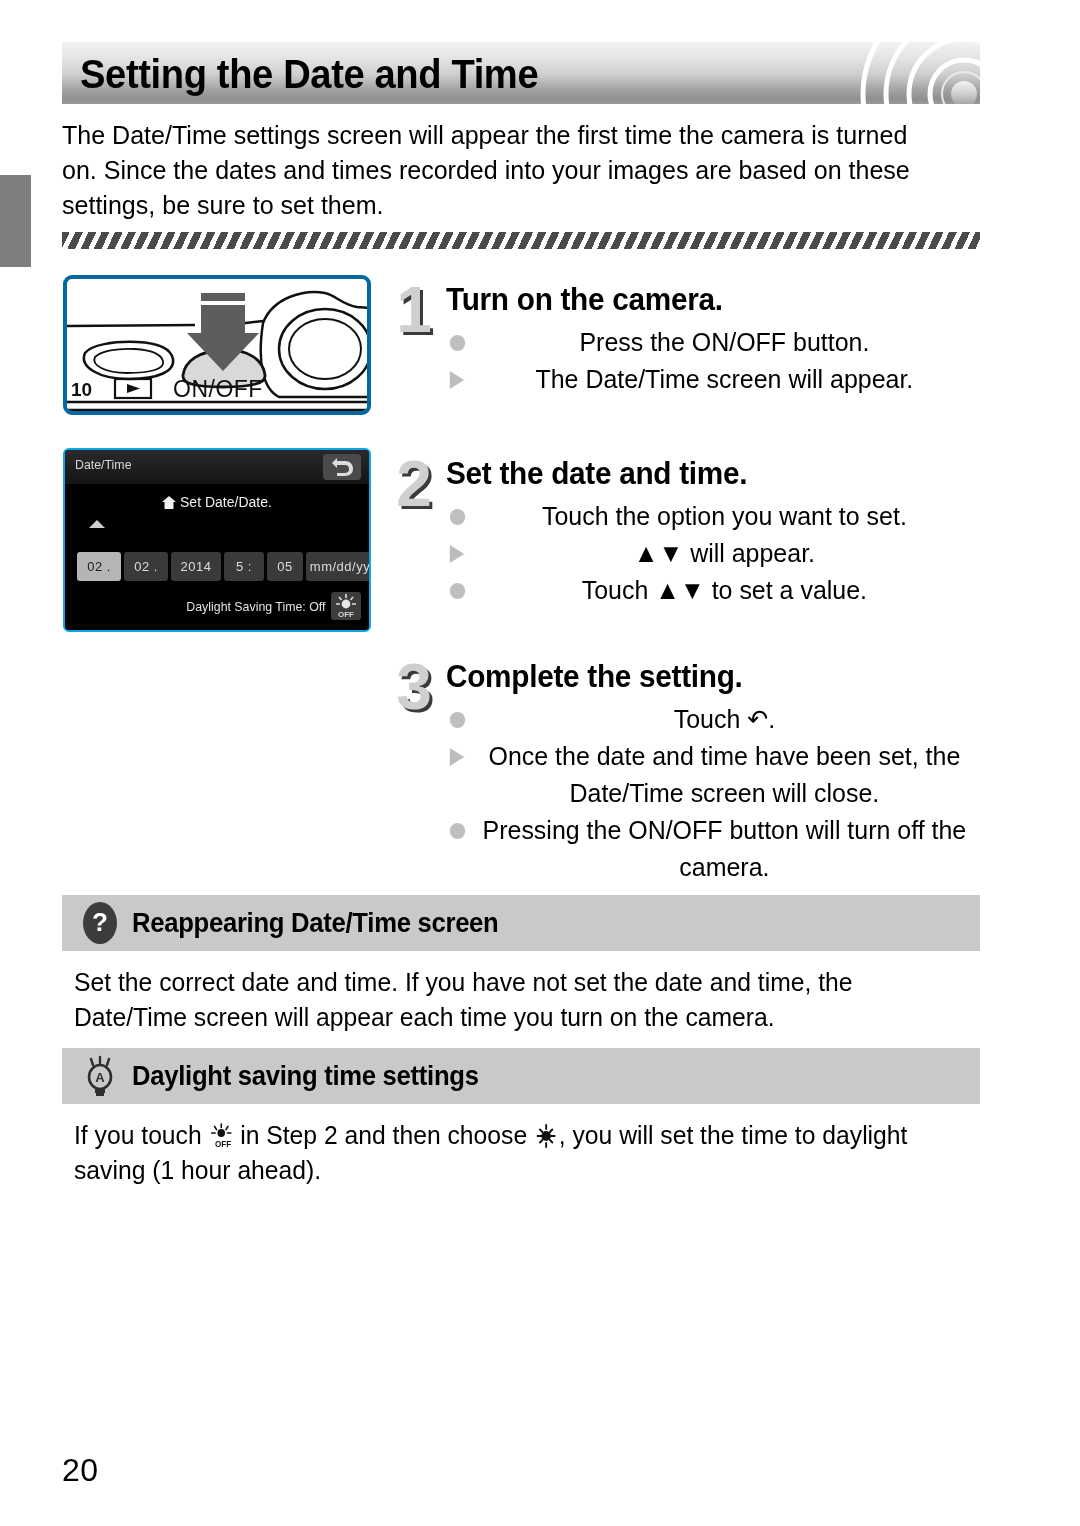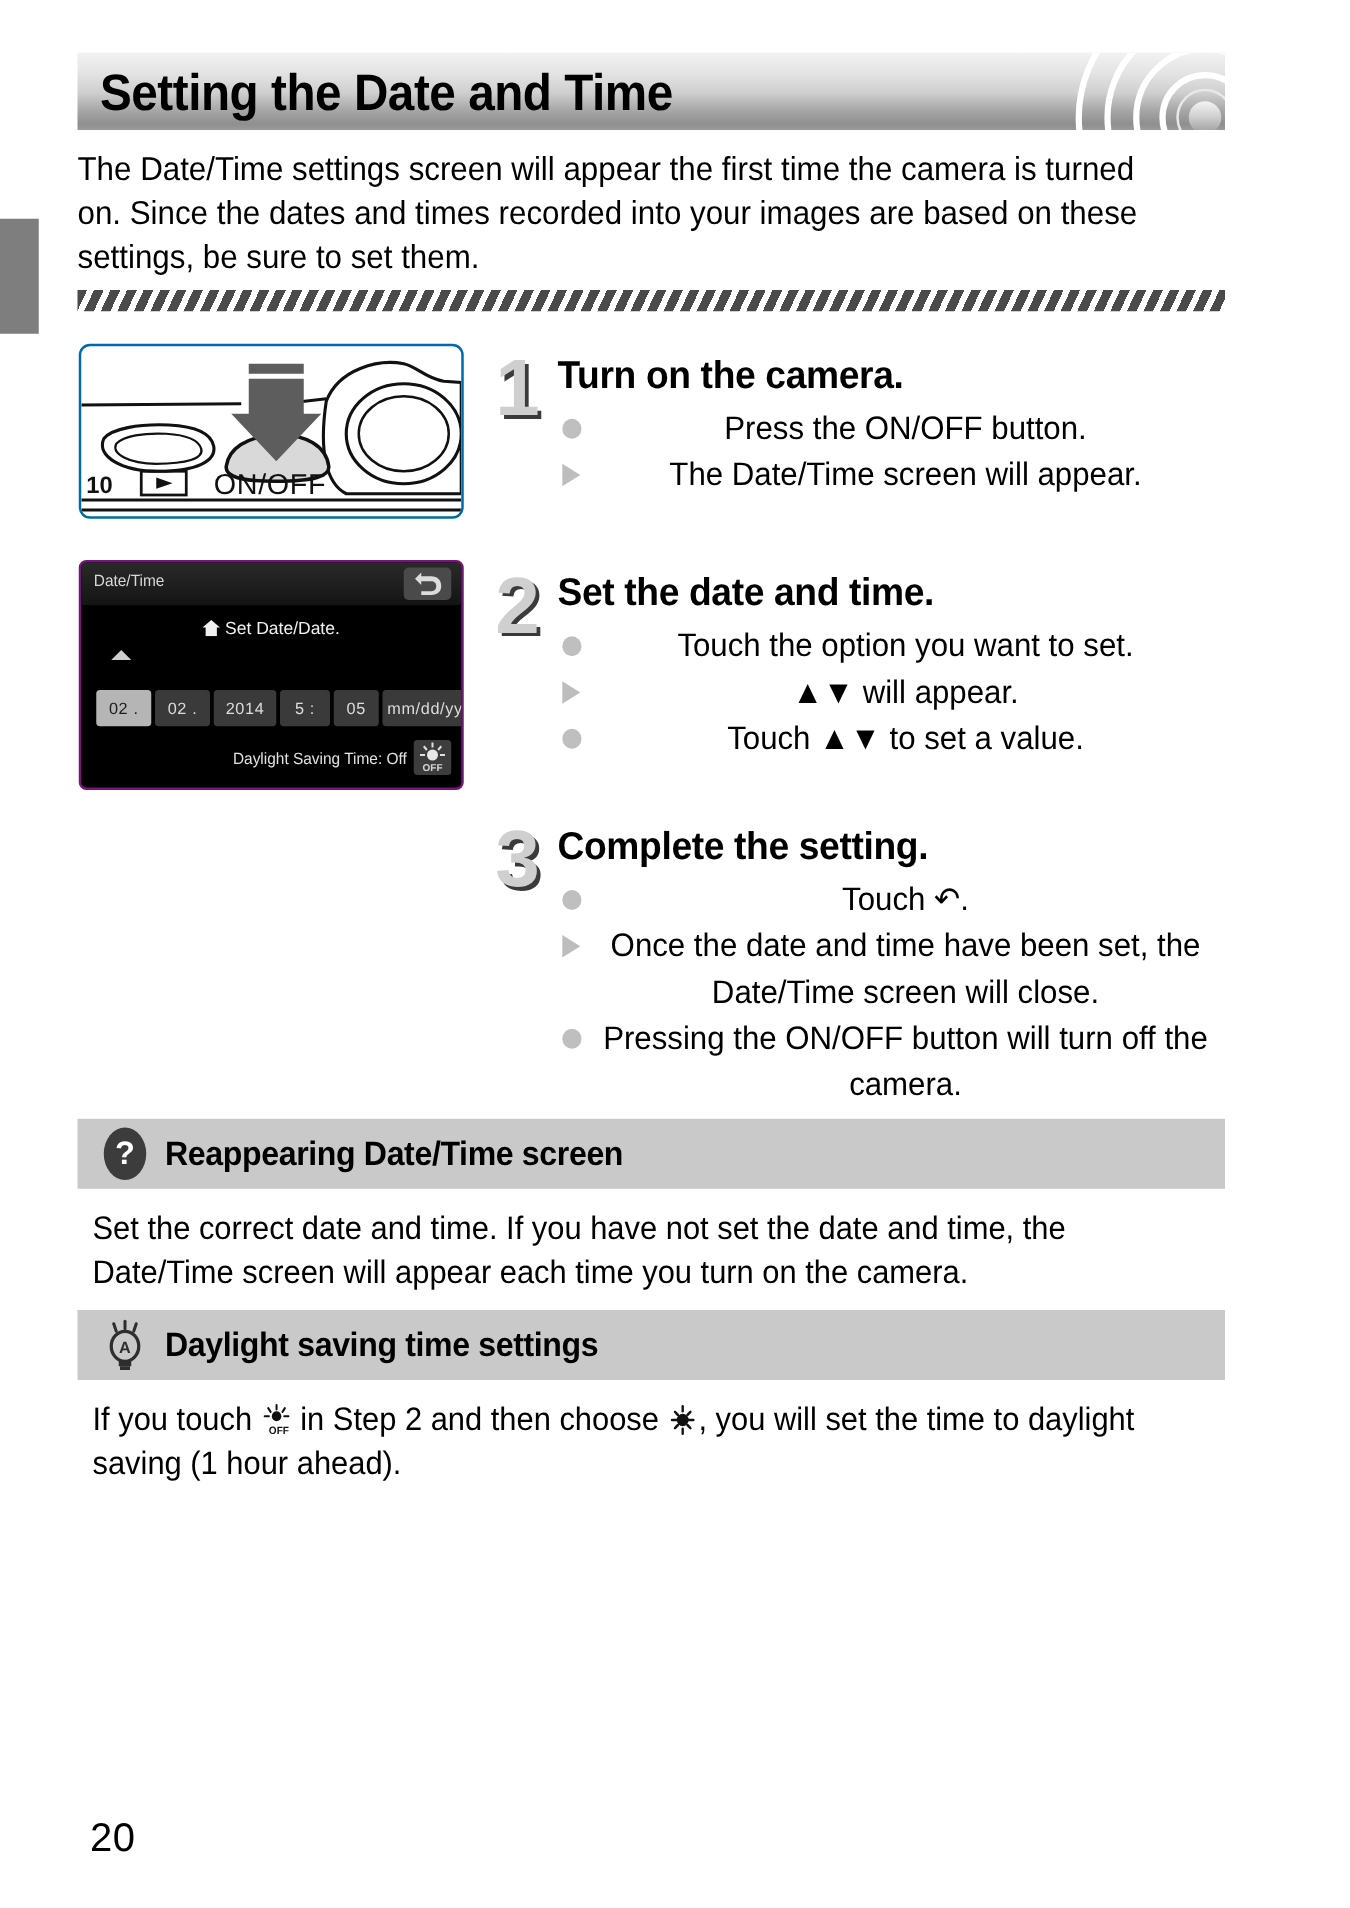--- a/index.html
+++ b/index.html
@@ -88,31 +88,31 @@
   
   .fig {
     position: absolute;
     box-sizing: border-box;
   }
   .fig-camera {
     left: 63px;
     top: 275px;
     width: 308px;
     height: 140px;
-    border: 2px solid #0369a1;
+    border: 4px solid #0369a1;
     border-radius: 9px;
     background: #fff;
     overflow: hidden;
   }
   .fig-lcd {
     left: 63px;
     top: 448px;
     width: 308px;
     height: 184px;
-    border: 2px solid #701a75;
+    border: 2px solid #0ea5e9;
     border-radius: 6px;
     background: #000;
     overflow: hidden;
   }
 
   
   .step {
     position: absolute;
     left: 388px;
     width: 600px;
@@ -217,21 +217,21 @@
   .sun-ico {
     display: inline-block;
     width: 26px;
     height: 26px;
     vertical-align: -5px;
   }
 
   
   .page-num {
     position: absolute;
-    left: 72px;
+    left: 62px;
     top: 1452px;
     font-size: 32px;
     letter-spacing: 0.5px;
   }
 
   
   .lcd-topbar {
     position: absolute;
     left: 0; top: 0;
     width: 100%;

